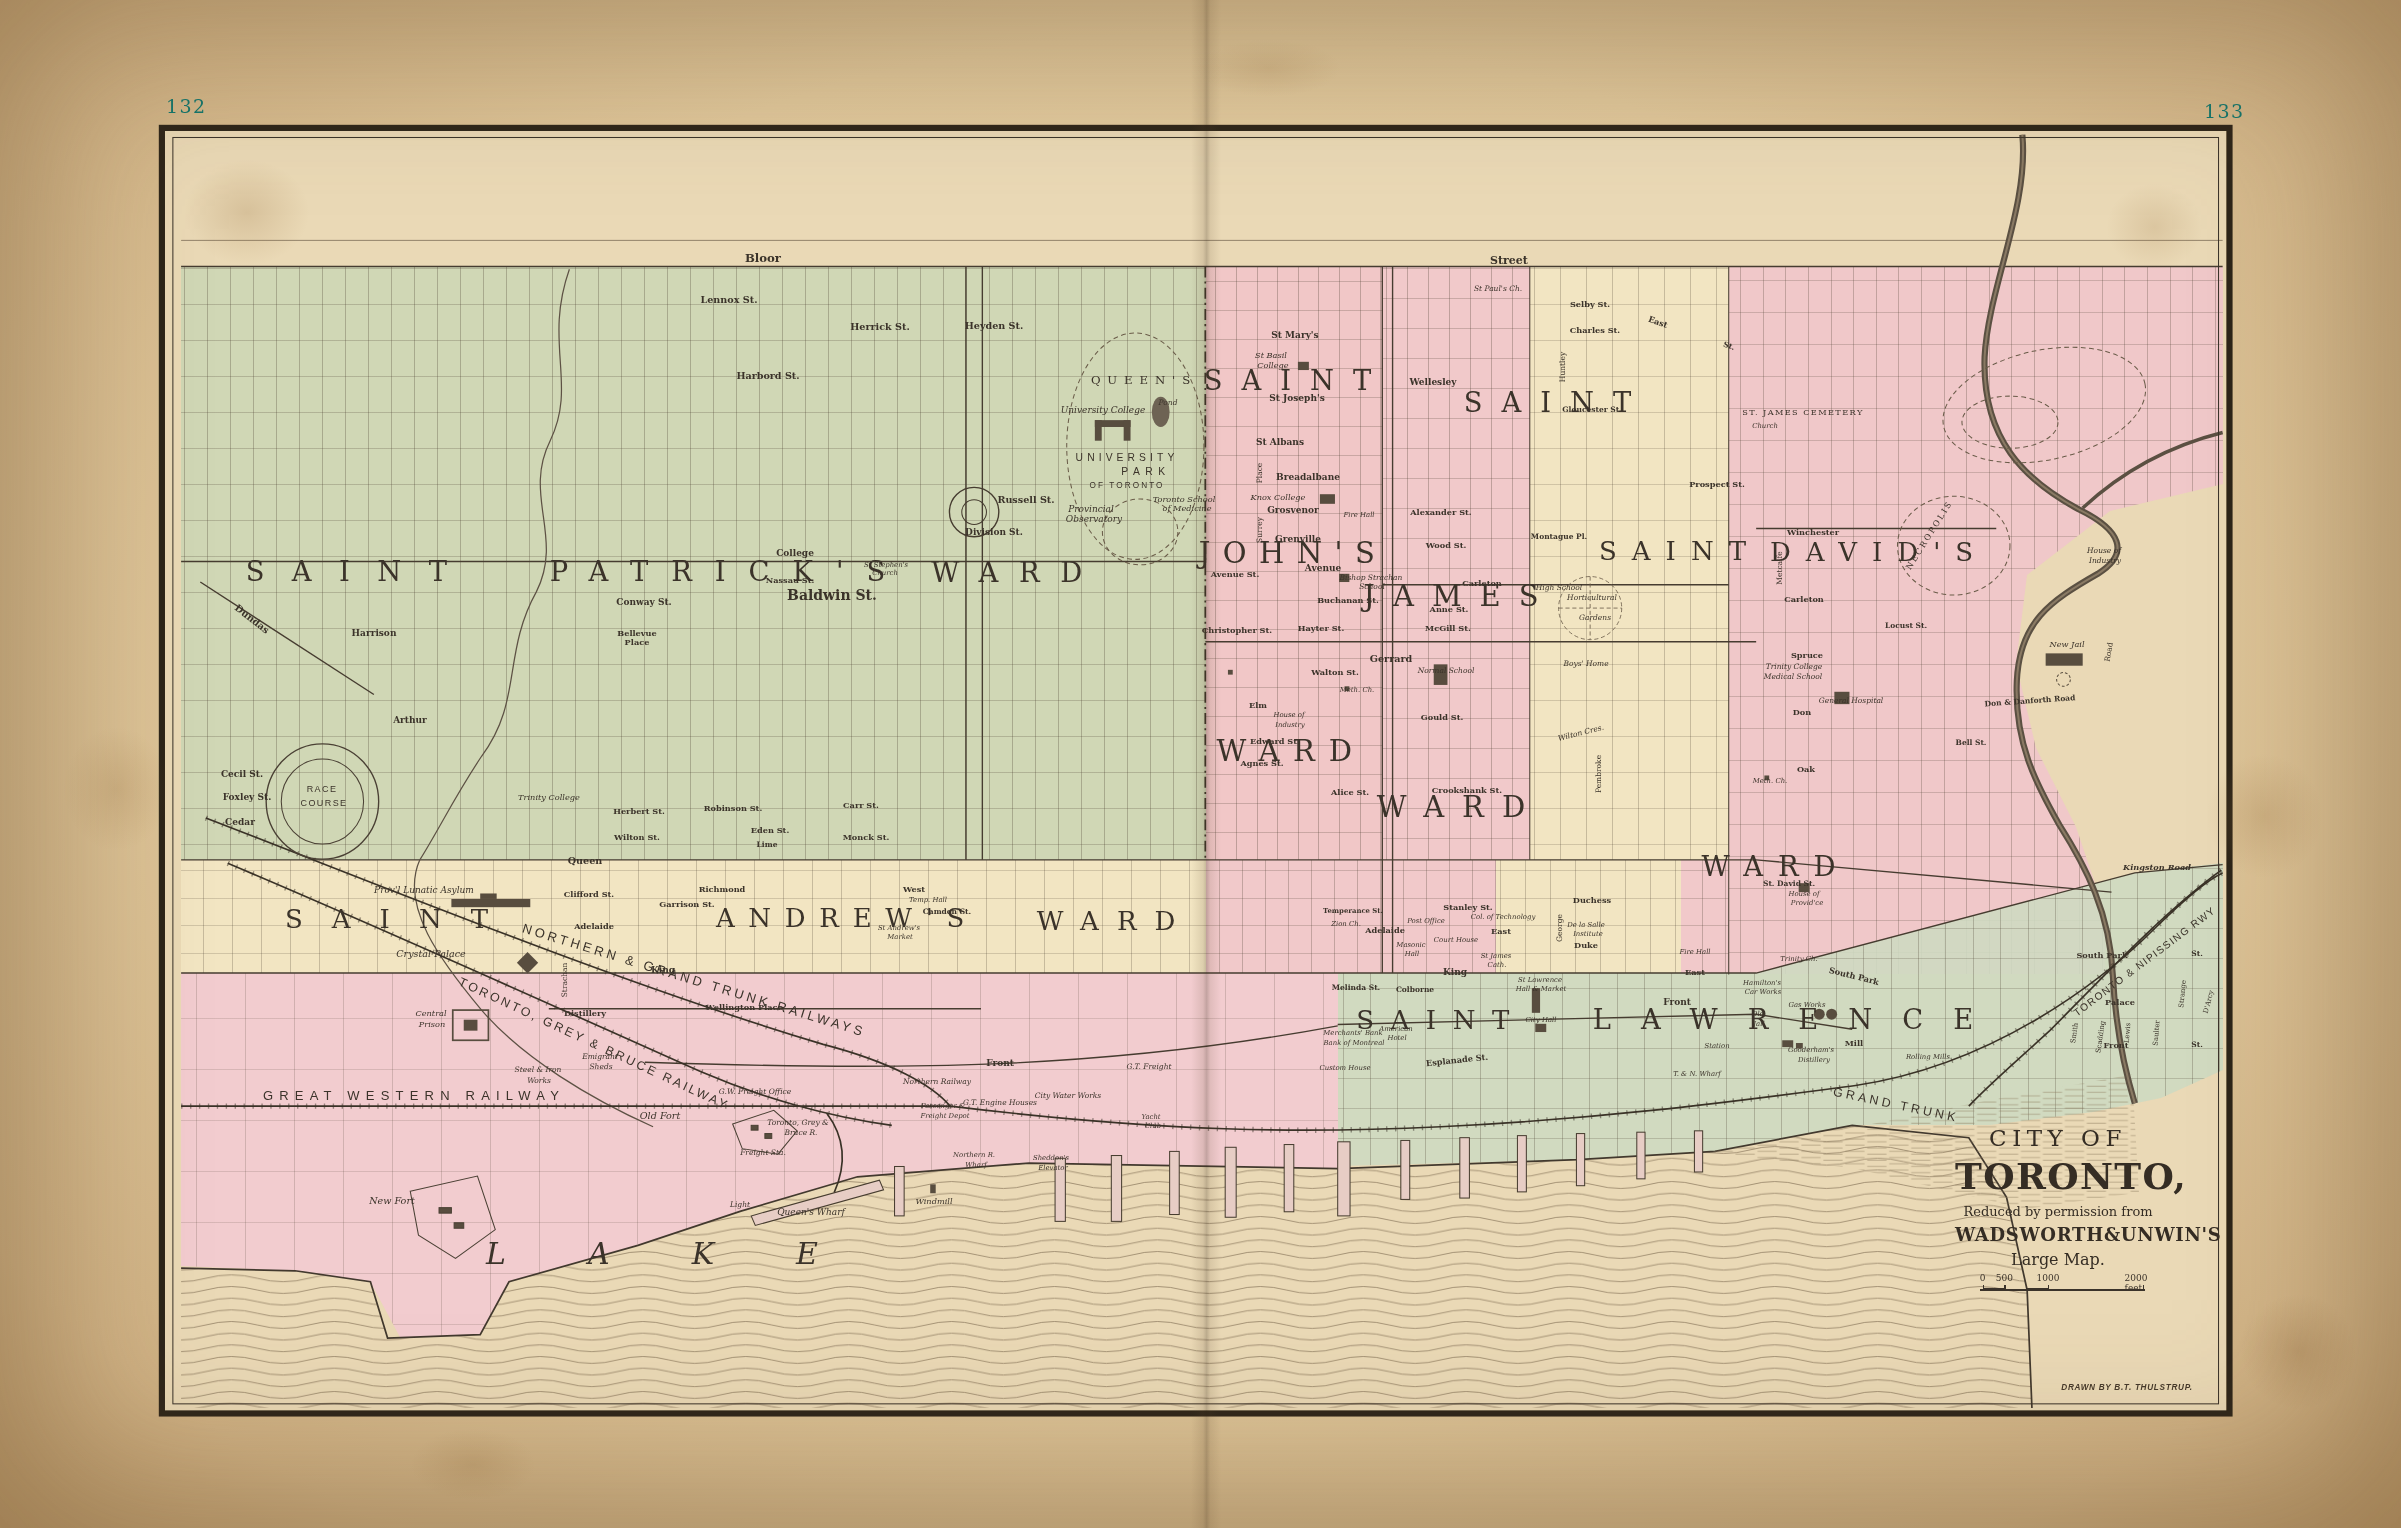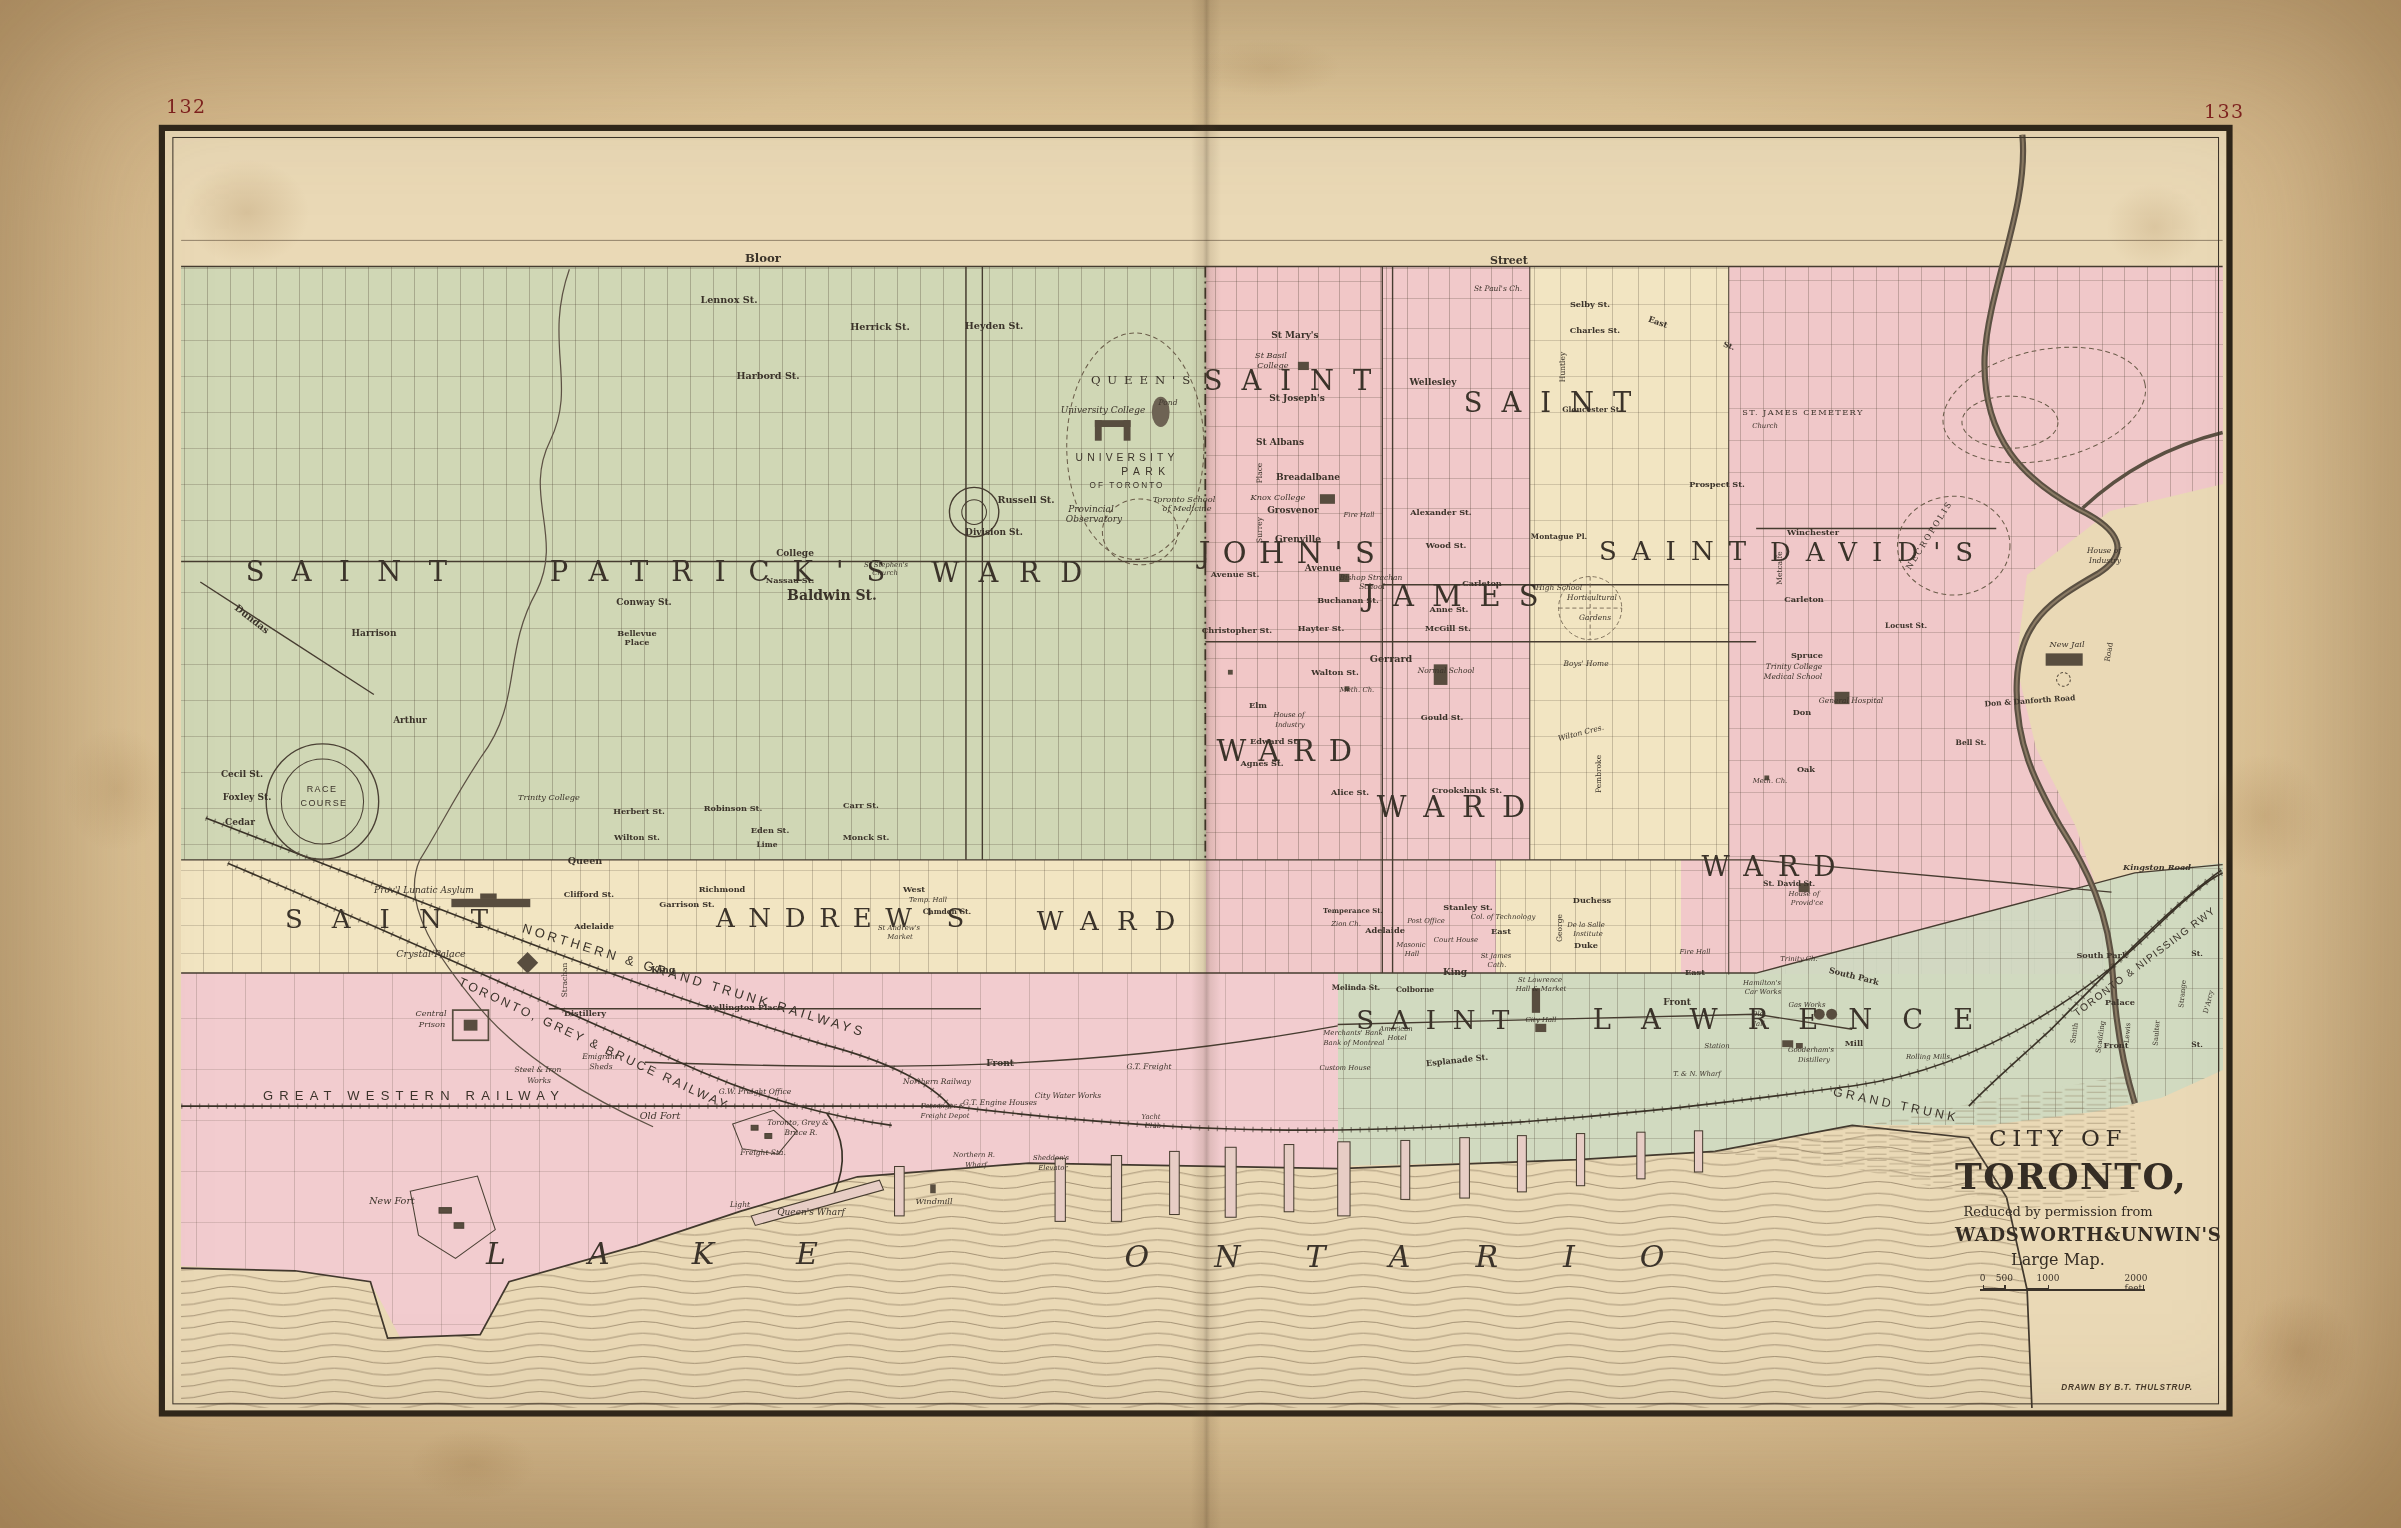--- a/index.html
+++ b/index.html
@@ -7,21 +7,21 @@
     width:2401px;height:1529px;position:relative;overflow:hidden;
     background:
       radial-gradient(ellipse at 50% 45%, #e9d5ac 0%, #e0c89c 55%, #cfb184 85%, #bd9b6c 100%);
     font-family:"DejaVu Serif", serif;color:#3b332a;
   }
   .stain{position:absolute;border-radius:50%;pointer-events:none;z-index:6;}
   .fold{position:absolute;left:1191px;top:0;width:30px;height:1529px;z-index:6;pointer-events:none;
     background:linear-gradient(90deg,transparent,rgba(92,70,44,.14) 40%,rgba(60,45,28,.26) 52%,rgba(92,70,44,.12) 64%,transparent);}
   .vignette{position:absolute;inset:0;z-index:7;pointer-events:none;
     box-shadow:inset 0 0 151px 48px rgba(110,82,45,.38);}
-  .pagenum{position:absolute;font-size:19px;letter-spacing:1.4px;color:#7f1d1d;z-index:5;}
+  .pagenum{position:absolute;font-size:19px;letter-spacing:1.4px;color:#0f766e;z-index:5;}
   .frame-bg{position:absolute;left:165px;top:131px;width:2061px;height:1280px;background:#ead9b6;z-index:0;}
   .ward{position:absolute;inset:0;z-index:1;}
   .w-pat{background-color:rgba(203,214,181,.85);
     background-image:repeating-linear-gradient(90deg,rgba(75,63,48,.30) 0 1px,transparent 1px 23px),
                      repeating-linear-gradient(0deg,rgba(75,63,48,.24) 0 1px,transparent 1px 36px);
     clip-path:polygon(181px 266px,1206px 266px,1206px 860px,181px 860px);}
   .w-john{background-color:rgba(242,195,202,.85);
     background-image:repeating-linear-gradient(90deg,rgba(75,63,48,.30) 0 1px,transparent 1px 20.6px),
                      repeating-linear-gradient(0deg,rgba(75,63,48,.24) 0 1px,transparent 1px 29px);
     clip-path:polygon(1206px 266px,1383px 266px,1383px 860px,1206px 860px);}
@@ -494,21 +494,20 @@
     <span class="lbl bd" style="left: 2120px; top: 1002px; font-size: 8.2px; transform: translate(-50%, -50%);">Palace</span>
     <span class="lbl bd" style="left: 2116px; top: 1045px; font-size: 8.2px; transform: translate(-50%, -50%);">Front</span>
     <span class="lbl bd" style="left: 2197px; top: 1045px; font-size: 7.5px; transform: translate(-50%, -50%);">St.</span>
     <span class="lbl" style="left: 2075px; top: 1033px; font-size: 6.9px; transform: translate(-50%, -50%) rotate(-82deg);">Smith</span>
     <span class="lbl" style="left: 2101px; top: 1037px; font-size: 6.9px; transform: translate(-50%, -50%) rotate(-82deg);">Scadding</span>
     <span class="lbl" style="left: 2128px; top: 1033px; font-size: 6.9px; transform: translate(-50%, -50%) rotate(-85deg);">Lewis</span>
     <span class="lbl" style="left: 2157px; top: 1033px; font-size: 6.9px; transform: translate(-50%, -50%) rotate(-85deg);">Saulter</span>
     <span class="lbl" style="left: 2183px; top: 994px; font-size: 6.9px; transform: translate(-50%, -50%) rotate(-85deg);">Strange</span>
     <span class="lbl" style="left: 2209px; top: 1002px; font-size: 6.9px; transform: translate(-50%, -50%) rotate(-75deg);">D'Arcy</span>
     <span class="lbl it" style="left: 693px; top: 1254px; font-size: 30px; letter-spacing: 82px; transform: translate(-50%, -50%);">LAKE</span>
-    <span class="lbl it" style="left: 1427px; top: 1257px; font-size: 30px; letter-spacing: 65px; transform: translate(-50%, -50%);">ONTARIO</span>
   </div>
 
 <div class="titleblock">
   <div class="tb1">CITY OF</div>
   <div class="tb2">TORONTO,</div>
   <div class="tb3">Reduced by permission from</div>
   <div class="tb4">WADSWORTH&amp;UNWIN'S</div>
   <div class="tb5">Large Map.</div>
 </div>
 

